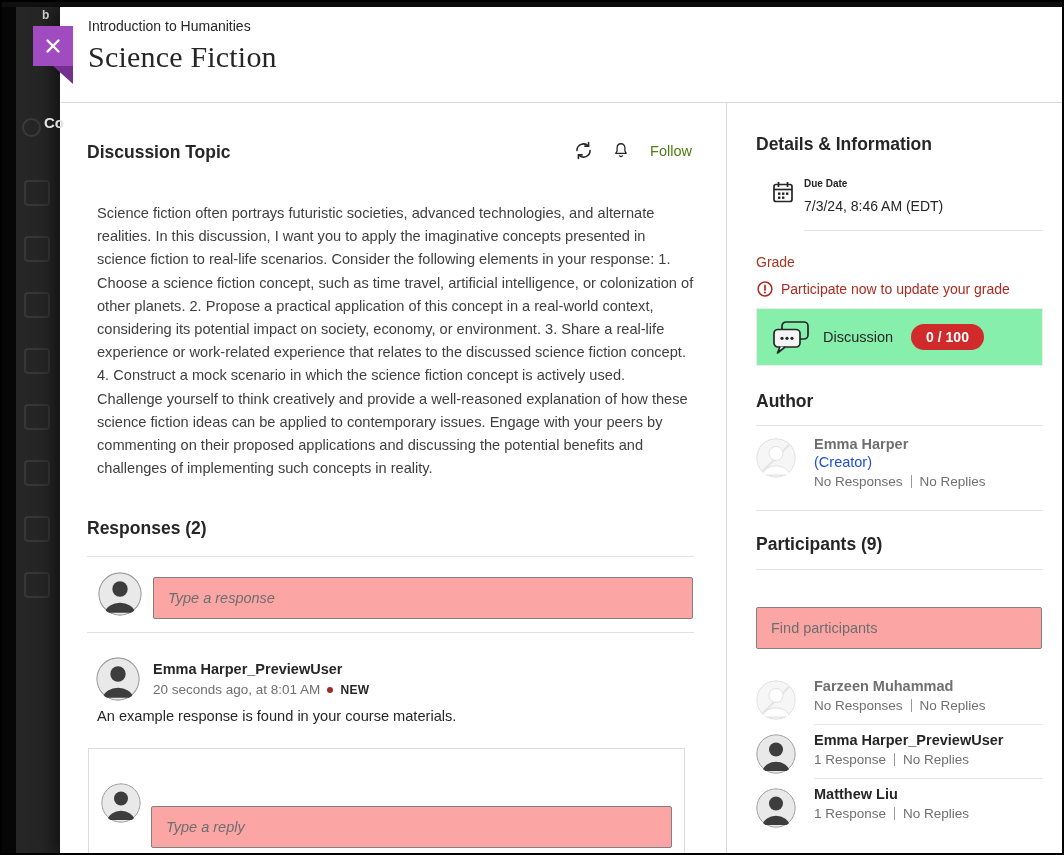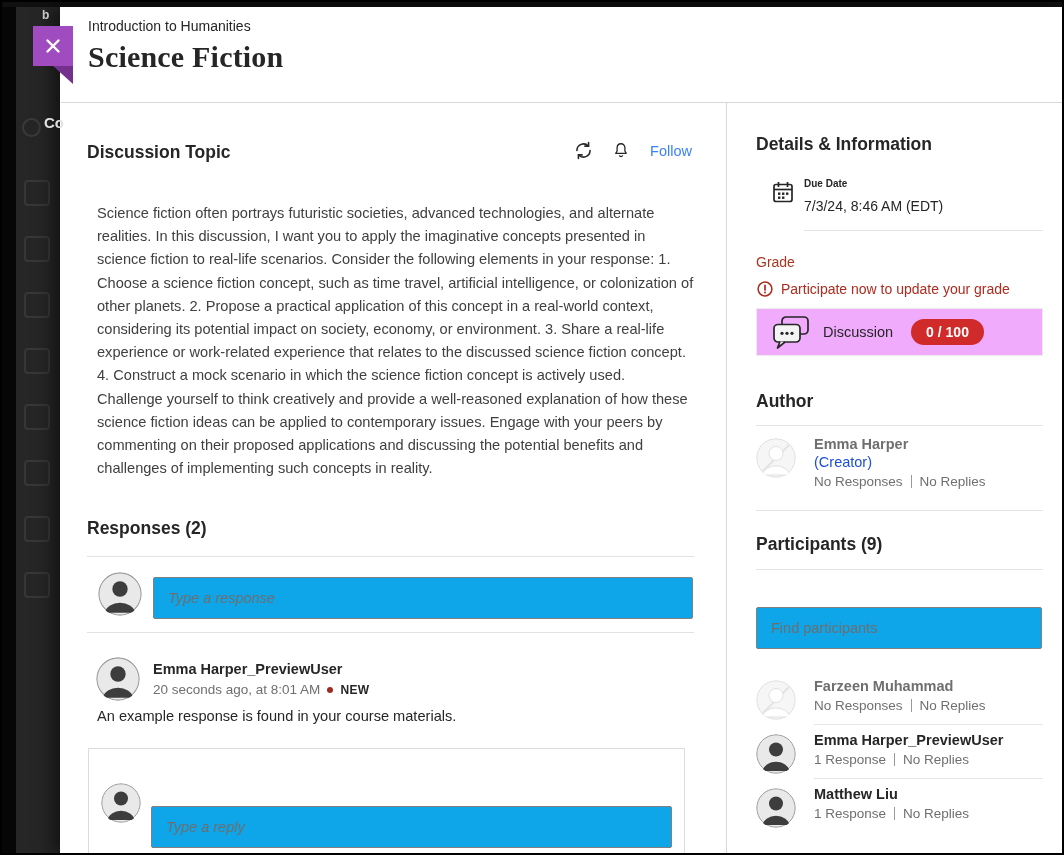--- a/index.html
+++ b/index.html
@@ -25,38 +25,38 @@
   .panel{position:absolute;left:60px;top:7px;width:1002px;height:848px;background:#fff;
     box-shadow:-8px 0 16px rgba(0,0,0,.5);}
 
   .close-btn{position:absolute;left:33px;top:26px;width:40px;height:40px;background:#a04cc0;z-index:10;
     display:flex;align-items:center;justify-content:center;cursor:pointer;border:none;}
   .close-fold{position:absolute;left:53px;top:66px;width:20px;height:18px;background:#73308d;
     clip-path:polygon(0 0,100% 0,100% 100%);z-index:10;}
 
   .panel-header{position:absolute;left:1px;top:0;width:1002px;height:95px;background:#fff;border-bottom:1px solid #d8d8d8;}
   .course-label{position:absolute;left:27px;top:11px;font-size:14px;color:#262626;}
-  .page-title{position:absolute;left:27px;top:33px;font-family:"Liberation Serif",serif;font-size:30px;font-weight:700;color:#262626;letter-spacing:.2px;}
+  .page-title{position:absolute;left:27px;top:33px;font-family:"Liberation Serif",serif;font-size:30px;font-weight:400;color:#262626;letter-spacing:.2px;}
 
   
   .main{position:absolute;left:27px;top:95px;width:607px;height:753px;}
   .topic-heading{position:absolute;left:0;top:40px;font-size:17.5px;font-weight:700;color:#262626;}
   .topic-actions{position:absolute;right:2px;top:38px;display:flex;align-items:center;gap:18px;}
-  .icon-btn{background:none;border:none;padding:0;cursor:pointer;display:flex;align-items:center;gap:20px;color:#3b82f6;font-size:14.5px;font-family:inherit;}
+  .icon-btn{background:none;border:none;padding:0;cursor:pointer;display:flex;align-items:center;gap:20px;color:#4d7c0f;font-size:14.5px;font-family:inherit;}
   .topic-body{position:absolute;left:10px;top:100px;width:597px;font-size:14.6px;line-height:23.2px;color:#404040;}
   .responses-heading{position:absolute;left:0;top:416px;font-size:17.5px;font-weight:700;color:#262626;}
   .hdiv{position:absolute;background:#e2e2e2;height:1px;}
   .main-div1{left:0;top:454px;width:607px;}
   .main-div2{left:0;top:530px;width:607px;}
 
   .avatar{border-radius:50%;overflow:hidden;flex-shrink:0;display:block;}
   .composer-avatar{position:absolute;left:11px;top:470px;width:44px;height:44px;}
   .composer-input{position:absolute;left:66px;top:475px;width:540px;height:42px;box-sizing:border-box;}
 
-  .text-input{border:1px solid #808080;border-radius:2px;font-size:14.5px;padding:0 14px;color:#262626;background:#0ea5e9;font-family:inherit;}
+  .text-input{border:1px solid #808080;border-radius:2px;font-size:14.5px;padding:0 14px;color:#262626;background:#fca5a5;font-family:inherit;}
   .text-input::placeholder{color:#6e6e6e;font-style:italic;}
   .text-input.no-italic::placeholder{font-style:normal;}
 
   .resp-avatar{position:absolute;left:9px;top:555px;width:44px;height:44px;}
   .resp-author{position:absolute;left:66px;top:559px;font-size:14.5px;font-weight:700;color:#262626;}
   .resp-meta{position:absolute;left:66px;top:580px;font-size:13.5px;color:#6f6f6f;display:flex;align-items:center;gap:7px;}
   .new-dot{width:6px;height:6px;border-radius:50%;background:#a02b23;display:inline-block;}
   .new-label{font-size:12px;font-weight:700;color:#262626;letter-spacing:.4px;}
   .resp-body{position:absolute;left:10px;top:606px;width:590px;font-size:14.6px;color:#262626;}
 
@@ -71,21 +71,21 @@
   .sidebar{position:absolute;left:666px;top:95px;width:336px;height:753px;border-left:1px solid #d8d8d8;box-sizing:border-box;}
   .sb-heading{position:absolute;left:29px;font-size:17.5px;font-weight:700;color:#262626;}
   .details-heading{top:32px;}
   .cal-icon{position:absolute;left:44px;top:78px;}
   .due-label{position:absolute;left:77px;top:76px;font-size:10px;font-weight:700;color:#262626;}
   .due-value{position:absolute;left:77px;top:96px;font-size:14px;color:#262626;}
   .sb-div{position:absolute;background:#e4e4e4;height:1px;}
   .due-div{left:77px;top:128px;width:239px;}
   .grade-label{position:absolute;left:29px;top:152px;font-size:14px;color:#a8371f;}
   .grade-notice{position:absolute;left:30px;top:179px;display:flex;align-items:center;gap:8px;color:#ad2c1f;font-size:14px;cursor:pointer;}
-  .grade-box{position:absolute;left:29px;top:206px;width:287px;height:48px;background:#f0abfc;border:1px solid #ececec;box-sizing:border-box;
+  .grade-box{position:absolute;left:29px;top:206px;width:287px;height:58px;background:#86efac;border:1px solid #ececec;box-sizing:border-box;
     display:flex;align-items:center;gap:12px;padding:0 14px;}
   .grade-type{font-size:14.5px;color:#262626;}
   .grade-pill{background:#d12a2a;color:#fff;font-size:14px;font-weight:700;border-radius:15px;padding:5px 15px;margin-left:6px;}
   .author-heading{top:289px;}
   .author-div1{left:29px;top:323px;width:287px;}
   .author-row{position:absolute;left:29px;top:334px;width:287px;display:flex;gap:18px;align-items:flex-start;}
   .author-name{font-size:14.5px;font-weight:600;color:#6f6f6f;}
   .author-role{font-size:14.5px;color:#1d4ed8;margin-top:2px;}
   .stats{font-size:13.5px;color:#6f6f6f;margin-top:4px;display:flex;align-items:center;}
   .sep{display:inline-block;width:1px;height:13px;background:#9a9a9a;margin:0 8px;}

